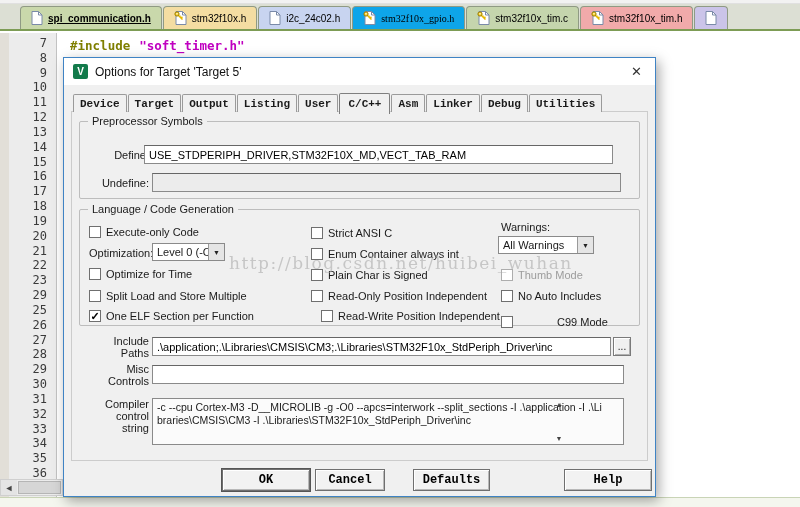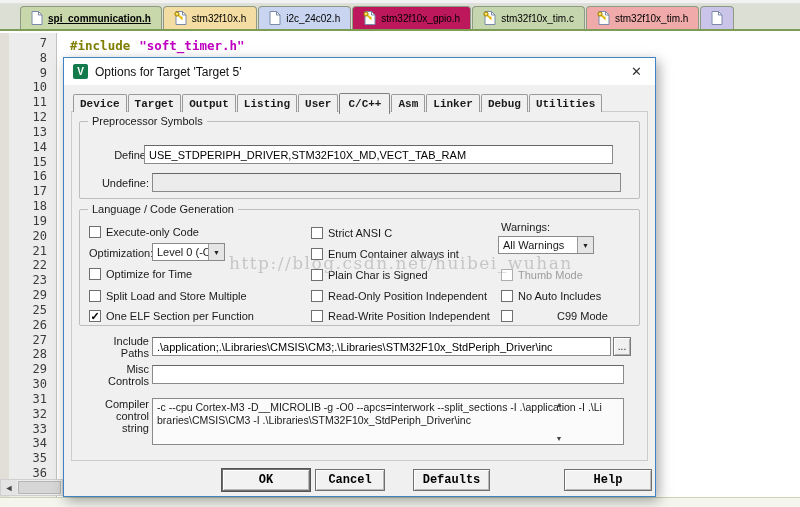--- a/index.html
+++ b/index.html
@@ -176,21 +176,21 @@
       </div>
       <div class="etab" style="background: rgb(200, 212, 240);">
         <span class="icon">
           <svg width="12" height="14" viewBox="0 0 12 14">
             <path d="M1 .5h6.5L11 4v9.5H1z" fill="#fff" stroke="#7a8aa8"></path>
             <path d="M7.5 .5V4H11" fill="none" stroke="#7a8aa8"></path>
           </svg>
         </span>
         <span class="lbl">i2c_24c02.h</span>
       </div>
-      <div class="etab" style="background: #be185d;">
+      <div class="etab" style="background: #0ea5e9; font-family: Liberation Serif, serif;">
         <span class="icon">
           <svg width="13" height="14" viewBox="0 0 13 14">
             <path d="M2 .5h6.5L12 4v9.5H2z" fill="#fff" stroke="#7a8aa8"></path>
             <path d="M8.5 .5V4H12" fill="none" stroke="#7a8aa8"></path>
             <path d="M4.2 4.2l4.3 4.3M7 7.2l1.4-1.4M5.6 5.8l1-1" stroke="#e6b800" stroke-width="1.5"></path>
             <circle cx="3" cy="3" r="2.1" fill="#ffd21e" stroke="#9a7d00"></circle>
             <circle cx="3" cy="2.7" r=".7" fill="#fff"></circle>
           </svg>
         </span>
         <span class="lbl">stm32f10x_gpio.h</span>
@@ -351,33 +351,33 @@
         <span class="cblabel">Enum Container always int</span>
       </div>
       <div class="cbrow" style="left: 247px; top: 210px;">
         <span class="cbbox"></span>
         <span class="cblabel">Plain Char is Signed</span>
       </div>
       <div class="cbrow" style="left: 247px; top: 231px;">
         <span class="cbbox"></span>
         <span class="cblabel">Read-Only Position Independent</span>
       </div>
-      <div class="cbrow" style="left: 247px; top: 251px;">
+      <div class="cbrow" style="left: 257px; top: 251px;">
         <span class="cbbox"></span>
         <span class="cblabel">Read-Write Position Independent</span>
       </div>
       <div class="cbrow disabled" style="left: 437px; top: 210px;">
         <span class="cbbox"></span>
         <span class="cblabel">Thumb Mode</span>
       </div>
       <div class="cbrow" style="left: 437px; top: 231px;">
         <span class="cbbox"></span>
         <span class="cblabel">No Auto Includes</span>
       </div>
-      <div class="cbrow" style="left: 437px; top: 251px; gap: 44px;">
+      <div class="cbrow" style="left: 437px; top: 257px; gap: 44px;">
         <span class="cbbox"></span>
         <span class="cblabel">C99 Mode</span>
       </div>
       <div class="wbtn default" style="left: 158px; width: 88px;">OK</div>
       <div class="wbtn" style="left: 251px; width: 70px;">Cancel</div>
       <div class="wbtn" style="left: 349px; width: 77px;">Defaults</div>
       <div class="wbtn" style="left: 500px; width: 88px;">Help</div>
     </div>
 
   <div class="watermark">http://blog.csdn.net/huibei_wuhan</div>

